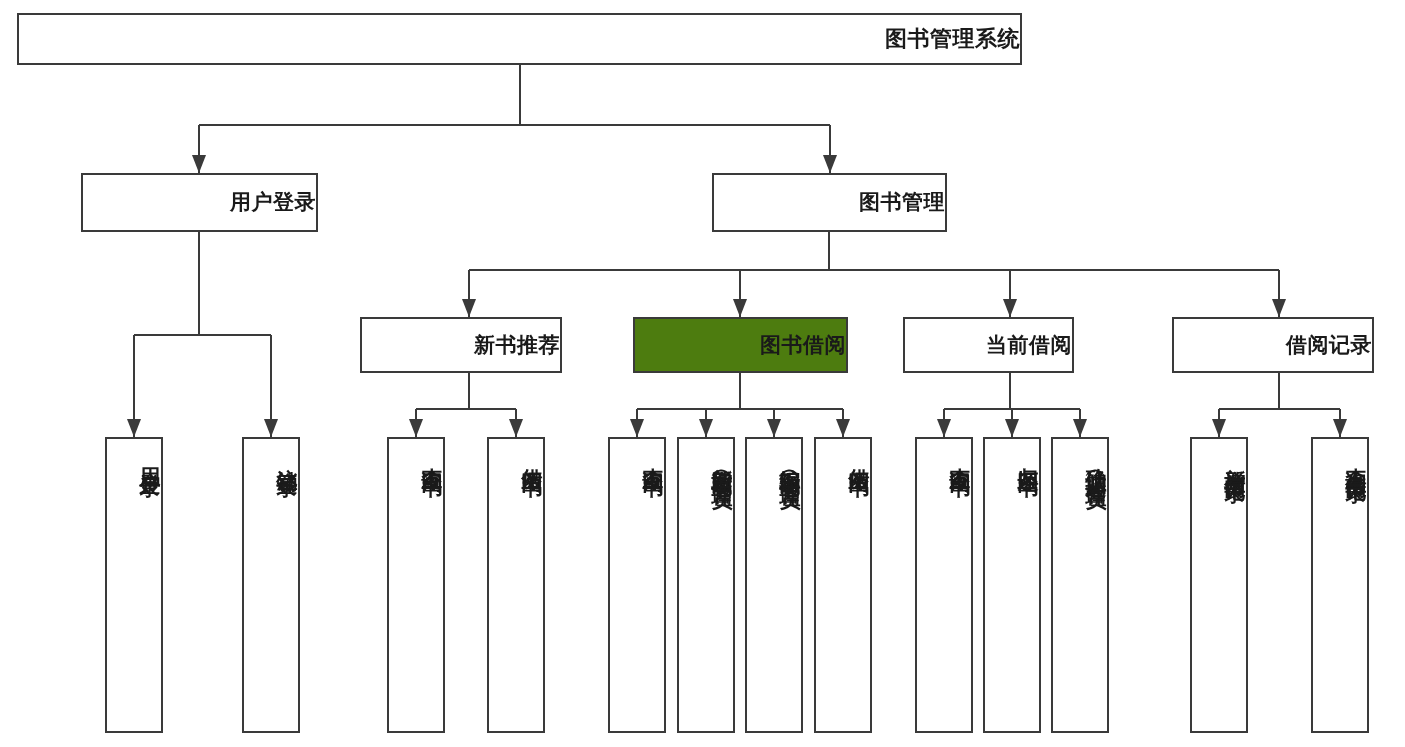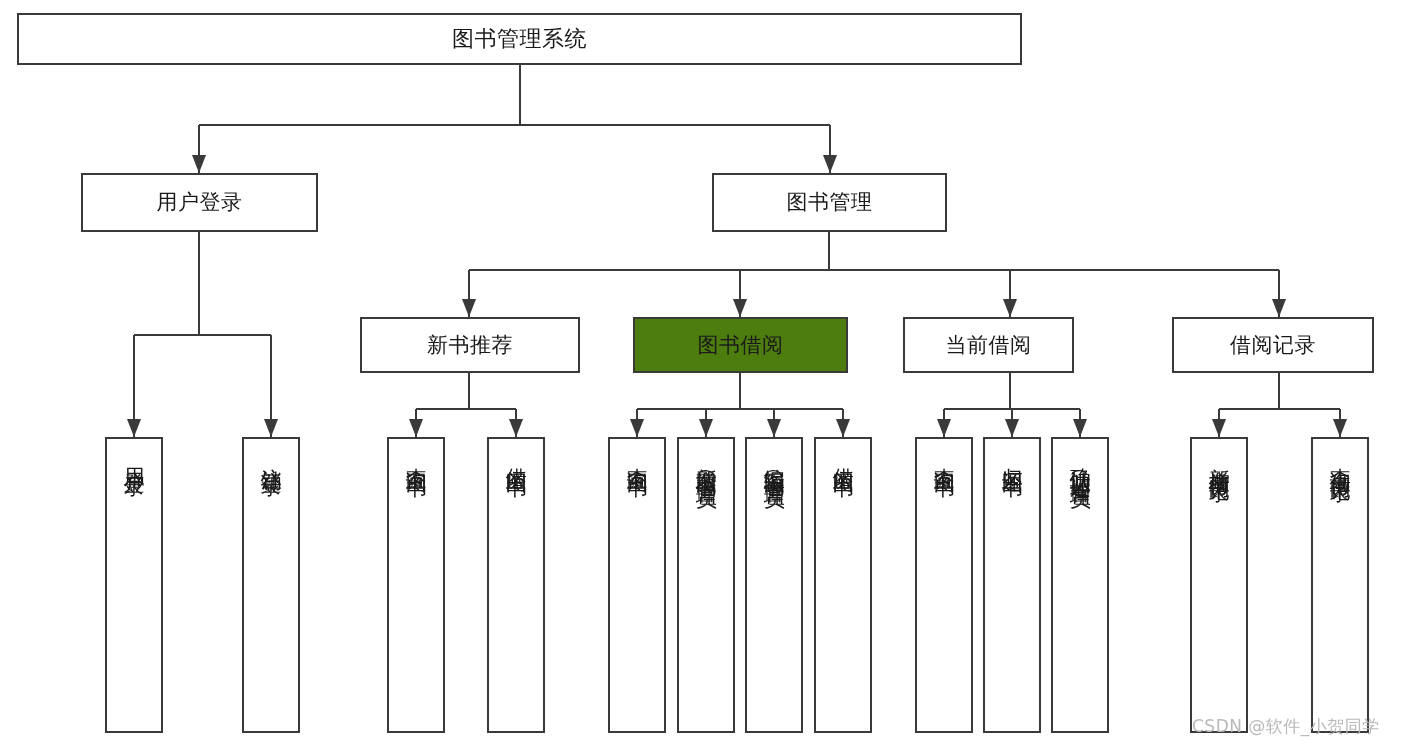--- a/index.html
+++ b/index.html
@@ -25,22 +25,23 @@
     height: 747px;
     pointer-events: none;
   }
   .node {
     position: absolute;
     box-sizing: border-box;
     background: #ffffff;
     border: 2px solid #0f172a;
     display: flex;
     align-items: center;
-    justify-content: center;
+    justify-content: flex-end;
     overflow: hidden;
+    font-weight: bold;
   }
   .node .label {
     color: #1a1a1a;
     line-height: 1.08;
     text-align: center;
     white-space: nowrap;
   }
   .node.horizontal .label {
     font-size: 21px;
     letter-spacing: 0.5px;
@@ -132,21 +133,21 @@
   <div id="node-layer">
       <div class="node horizontal root" style="left: 17px; top: 13px; width: 1005px; height: 52px; border-color: rgb(58, 58, 58); background: rgb(255, 255, 255);">
         <span class="label" style="color: rgb(26, 26, 26);">图书管理系统</span>
       </div>
       <div class="node horizontal" style="left: 81px; top: 173px; width: 237px; height: 59px; border-color: rgb(58, 58, 58); background: rgb(255, 255, 255);">
         <span class="label" style="color: rgb(26, 26, 26);">用户登录</span>
       </div>
       <div class="node horizontal" style="left: 712px; top: 173px; width: 235px; height: 59px; border-color: rgb(58, 58, 58); background: rgb(255, 255, 255);">
         <span class="label" style="color: rgb(26, 26, 26);">图书管理</span>
       </div>
-      <div class="node horizontal" style="left: 360px; top: 317px; width: 220px; height: 56px; border-color: rgb(58, 58, 58); background: rgb(255, 255, 255);">
+      <div class="node horizontal" style="left: 360px; top: 317px; width: 202px; height: 56px; border-color: rgb(58, 58, 58); background: rgb(255, 255, 255);">
         <span class="label" style="color: rgb(26, 26, 26);">新书推荐</span>
       </div>
       <div class="node horizontal" style="left: 633px; top: 317px; width: 215px; height: 56px; border-color: rgb(58, 58, 58); background: #4d7c0f;">
         <span class="label" style="color: rgb(26, 26, 26);">图书借阅</span>
       </div>
       <div class="node horizontal" style="left: 903px; top: 317px; width: 171px; height: 56px; border-color: rgb(58, 58, 58); background: rgb(255, 255, 255);">
         <span class="label" style="color: rgb(26, 26, 26);">当前借阅</span>
       </div>
       <div class="node horizontal" style="left: 1172px; top: 317px; width: 202px; height: 56px; border-color: rgb(58, 58, 58); background: rgb(255, 255, 255);">
         <span class="label" style="color: rgb(26, 26, 26);">借阅记录</span>
@@ -185,15 +186,14 @@
         <span class="label" style="color: rgb(26, 26, 26);">确认归还（管理员）</span>
       </div>
       <div class="node vertical" style="left: 1190px; top: 437px; width: 58px; height: 296px; border-color: rgb(58, 58, 58); background: rgb(255, 255, 255);">
         <span class="label" style="color: rgb(26, 26, 26);">新增借阅记录</span>
       </div>
       <div class="node vertical" style="left: 1311px; top: 437px; width: 58px; height: 296px; border-color: rgb(58, 58, 58); background: rgb(255, 255, 255);">
         <span class="label" style="color: rgb(26, 26, 26);">查询借阅记录</span>
       </div>
     </div>
 
-  <div class="watermark" style="left: 1192px; top: 715px; color: rgb(185, 185, 185);">CSDN @软件_小贺同学</div>
 
 </div>
 
 </body></html>

